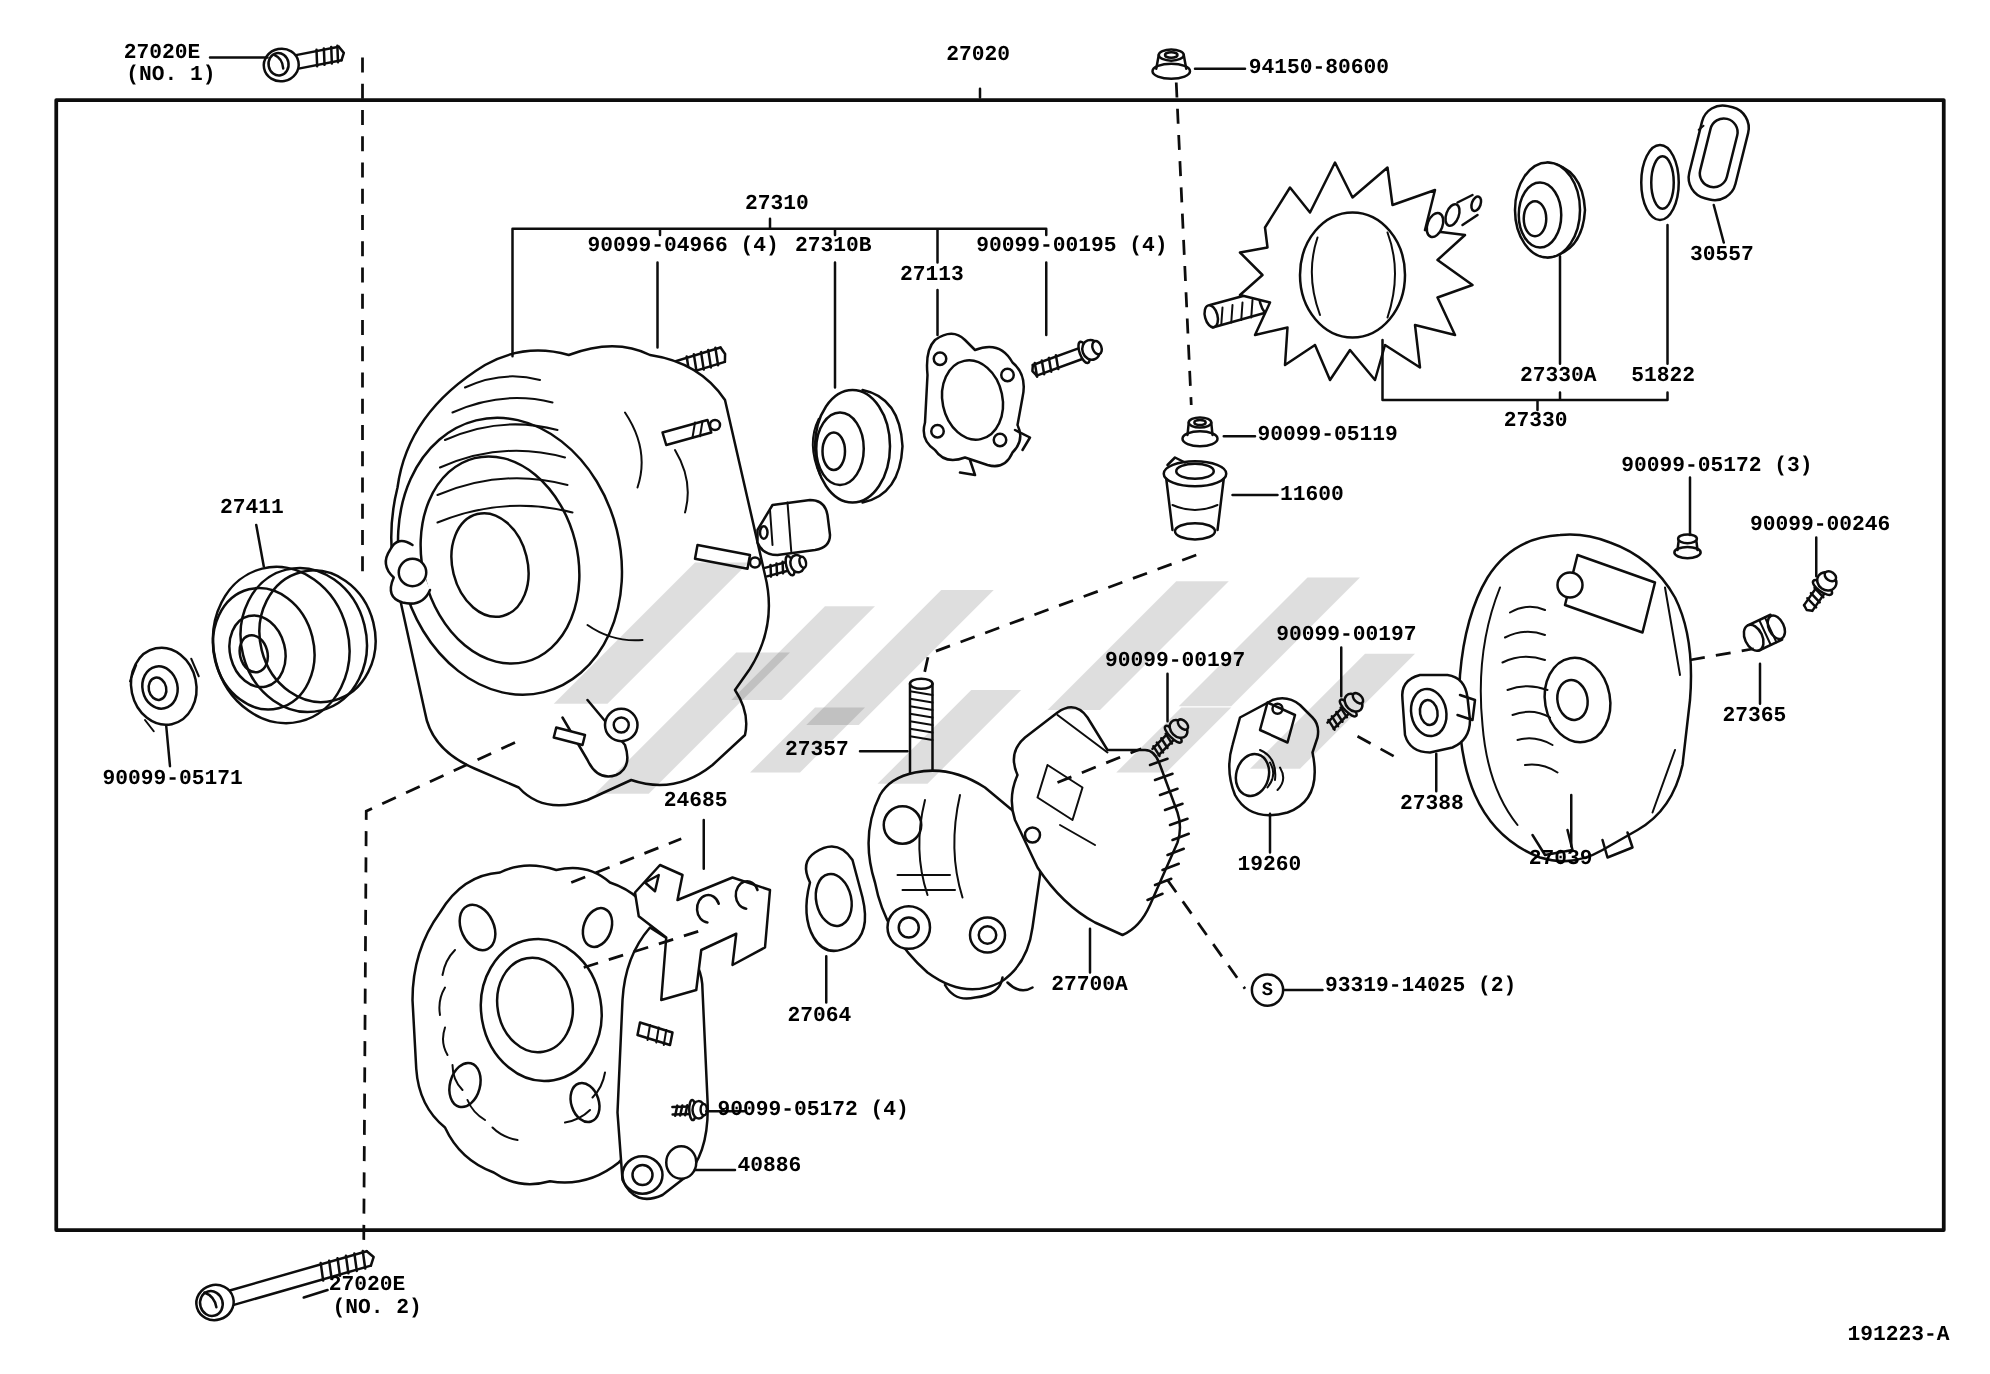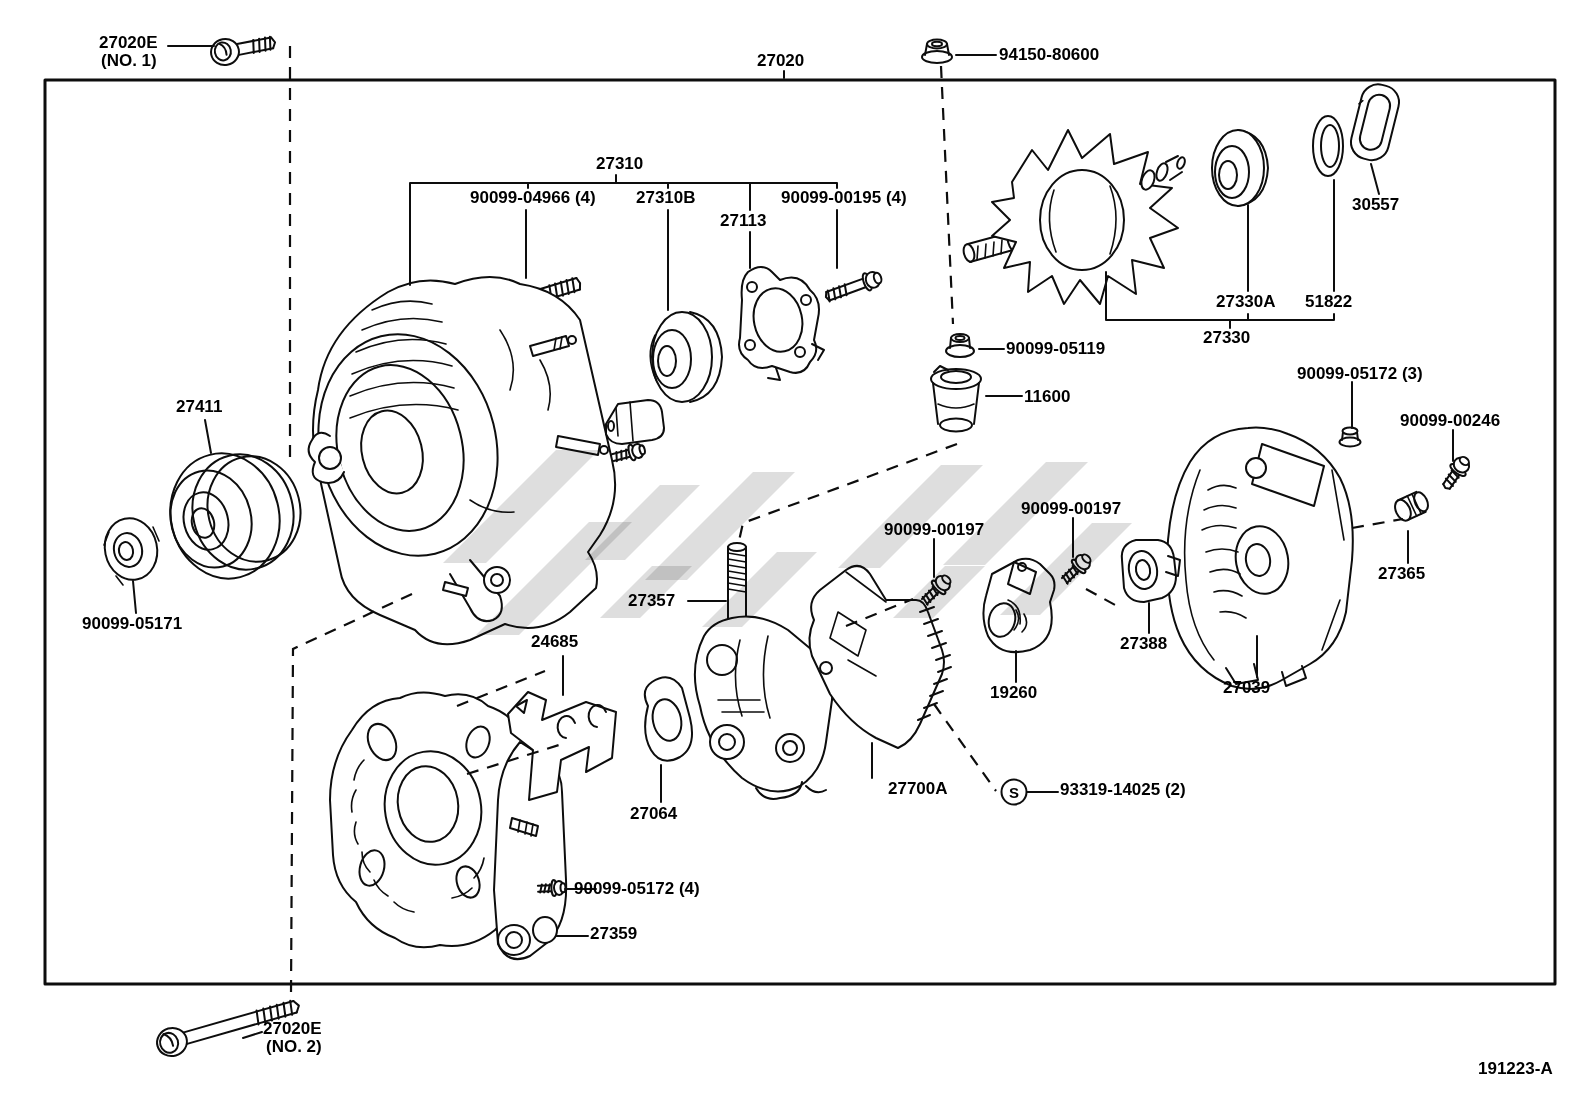--- a/index.html
+++ b/index.html
@@ -1,20 +1,20 @@
 <!DOCTYPE html>
 <html><head>
 <meta charset="utf-8">
 <style>
   html,body{margin:0;padding:0;background:#ffffff;}
   .stage{
     position:relative;
     width:1592px;height:1099px;
     background:#ffffff;
-    font-family:Liberation Sans, sans-serif;
+    font-family:Liberation Mono, monospace;
     overflow:hidden;
   }
   .stage svg{position:absolute;left:0;top:0;}
   .lbl{
     position:absolute;
     font-weight:bold;
     font-size:17px;
     line-height:18px;
     color:#000;
     white-space:pre;
@@ -419,21 +419,21 @@
       <polygon class="wm" points="838,568 941,465 983,465 880,568"></polygon>
       <polygon class="wm" points="943,565 1046,462 1088,462 985,565"></polygon>
       <polygon class="wm" points="1000,615 1092,523 1132,523 1040,615"></polygon>
       <polygon class="wm" points="600,618 652,566 692,566 640,618"></polygon>
       <polygon class="wm" points="893,618 945,566 985,566 933,618"></polygon>
     </g>
   </svg>
 
   <div class="lbl" style="left:99px;top:34px">27020E</div>
   <div class="lbl" style="left:101px;top:52px">(NO. 1)</div>
-  <div class="lbl" style="left:757px;top:52px">27020</div>
+  <div class="lbl" style="left:757px;top:36px">27020</div>
   <div class="lbl" style="left:999px;top:46px">94150-80600</div>
   <div class="lbl" style="left:596px;top:155px">27310</div>
   <div class="lbl" style="left:470px;top:189px">90099-04966 (4)</div>
   <div class="lbl" style="left:636px;top:189px">27310B</div>
   <div class="lbl" style="left:720px;top:212px">27113</div>
   <div class="lbl" style="left:781px;top:189px">90099-00195 (4)</div>
   <div class="lbl" style="left:1352px;top:196px">30557</div>
   <div class="lbl" style="left:1216px;top:293px">27330A</div>
   <div class="lbl" style="left:1305px;top:293px">51822</div>
   <div class="lbl" style="left:1203px;top:329px">27330</div>
@@ -445,22 +445,22 @@
   <div class="lbl" style="left:82px;top:615px">90099-05171</div>
   <div class="lbl" style="left:884px;top:521px">90099-00197</div>
   <div class="lbl" style="left:1021px;top:500px">90099-00197</div>
   <div class="lbl" style="left:1378px;top:565px">27365</div>
   <div class="lbl" style="left:1120px;top:635px">27388</div>
   <div class="lbl" style="left:990px;top:684px">19260</div>
   <div class="lbl" style="left:1223px;top:679px">27039</div>
   <div class="lbl" style="left:628px;top:592px">27357</div>
   <div class="lbl" style="left:531px;top:633px">24685</div>
   <div class="lbl" style="left:630px;top:805px">27064</div>
-  <div class="lbl" style="left:888px;top:780px">27700A</div>
+  <div class="lbl" style="left:841px;top:780px">27700A</div>
   <div class="lbl" style="left:1060px;top:781px">93319-14025 (2)</div>
   <div class="lbl" style="left:574px;top:880px">90099-05172 (4)</div>
-  <div class="lbl" style="left:590px;top:925px">27359</div>
+  <div class="lbl" style="left:590px;top:925px">40886</div>
   <div class="lbl" style="left:263px;top:1020px">27020E</div>
   <div class="lbl" style="left:266px;top:1038px">(NO. 2)</div>
   <div class="lbl" style="left:1478px;top:1060px">191223-A</div>
 
   <div class="s-sym" style="left:1014px;top:793px">S</div>
 </div>
 
 </body></html>

